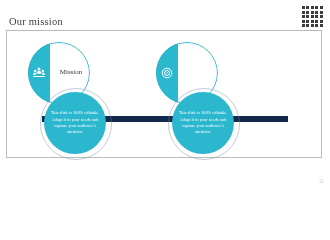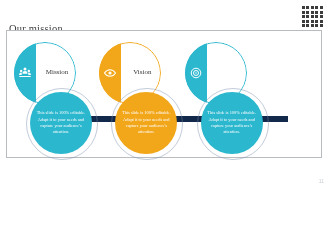--- a/index.html
+++ b/index.html
@@ -12,21 +12,21 @@
   }
   .slide{
     position:absolute;
     left:0;top:0;
     width:330px;height:186px;
     background:#ffffff;
   }
   
   .page-title{
     position:absolute;
-    left:9px;top:23px;
+    left:9px;top:16px;
     font-family:"Liberation Serif", serif;
     font-size:10.5px;
     color:#3f3f3f;
     letter-spacing:.2px;
     white-space:nowrap;
   }
   .dot-grid{
     position:absolute;
     right:7px;top:6px;
     display:grid;
@@ -206,37 +206,20 @@
         </div>
         <div class="label-text">Mission</div>
         <div class="ring"></div>
       </div>
       <div class="body-circle" style="background:#2BB7CE">
         <div class="halo"></div>
         <div class="body-text">This slide is 100% editable. Adapt it to your needs and capture your audience's attention.</div>
       </div>
     </div>
 
-    <div class="col">
-      <div class="label-circle" style="color:#F2A71B">
-        <div class="crescent"></div>
-        <div class="icon-wrap">
-          <svg width="14" height="14" viewBox="0 0 24 24" fill="none" stroke="#ffffff" stroke-width="1.8">
-            <path d="M2.5 12s3.6-5.6 9.5-5.6S21.5 12 21.5 12s-3.6 5.6-9.5 5.6S2.5 12 2.5 12z"></path>
-            <circle cx="12" cy="12" r="2.7" fill="#ffffff" stroke="none"></circle>
-          </svg>
-        </div>
-        <div class="label-text">Vision</div>
-        <div class="ring"></div>
-      </div>
-      <div class="body-circle" style="background:#F2A71B">
-        <div class="halo"></div>
-        <div class="body-text">This slide is 100% editable. Adapt it to your needs and capture your audience's attention.</div>
-      </div>
-    </div>
 
     <div class="col">
       <div class="label-circle" style="color:#2BB7CE">
         <div class="crescent"></div>
         <div class="icon-wrap">
           <svg width="14" height="14" viewBox="0 0 24 24" fill="none" stroke="#ffffff" stroke-width="1.7">
             <circle cx="12" cy="12" r="8.2"></circle>
             <circle cx="12" cy="12" r="4.3"></circle>
             <circle cx="12" cy="12" r="1.3" fill="#ffffff" stroke="none"></circle>
           </svg>

